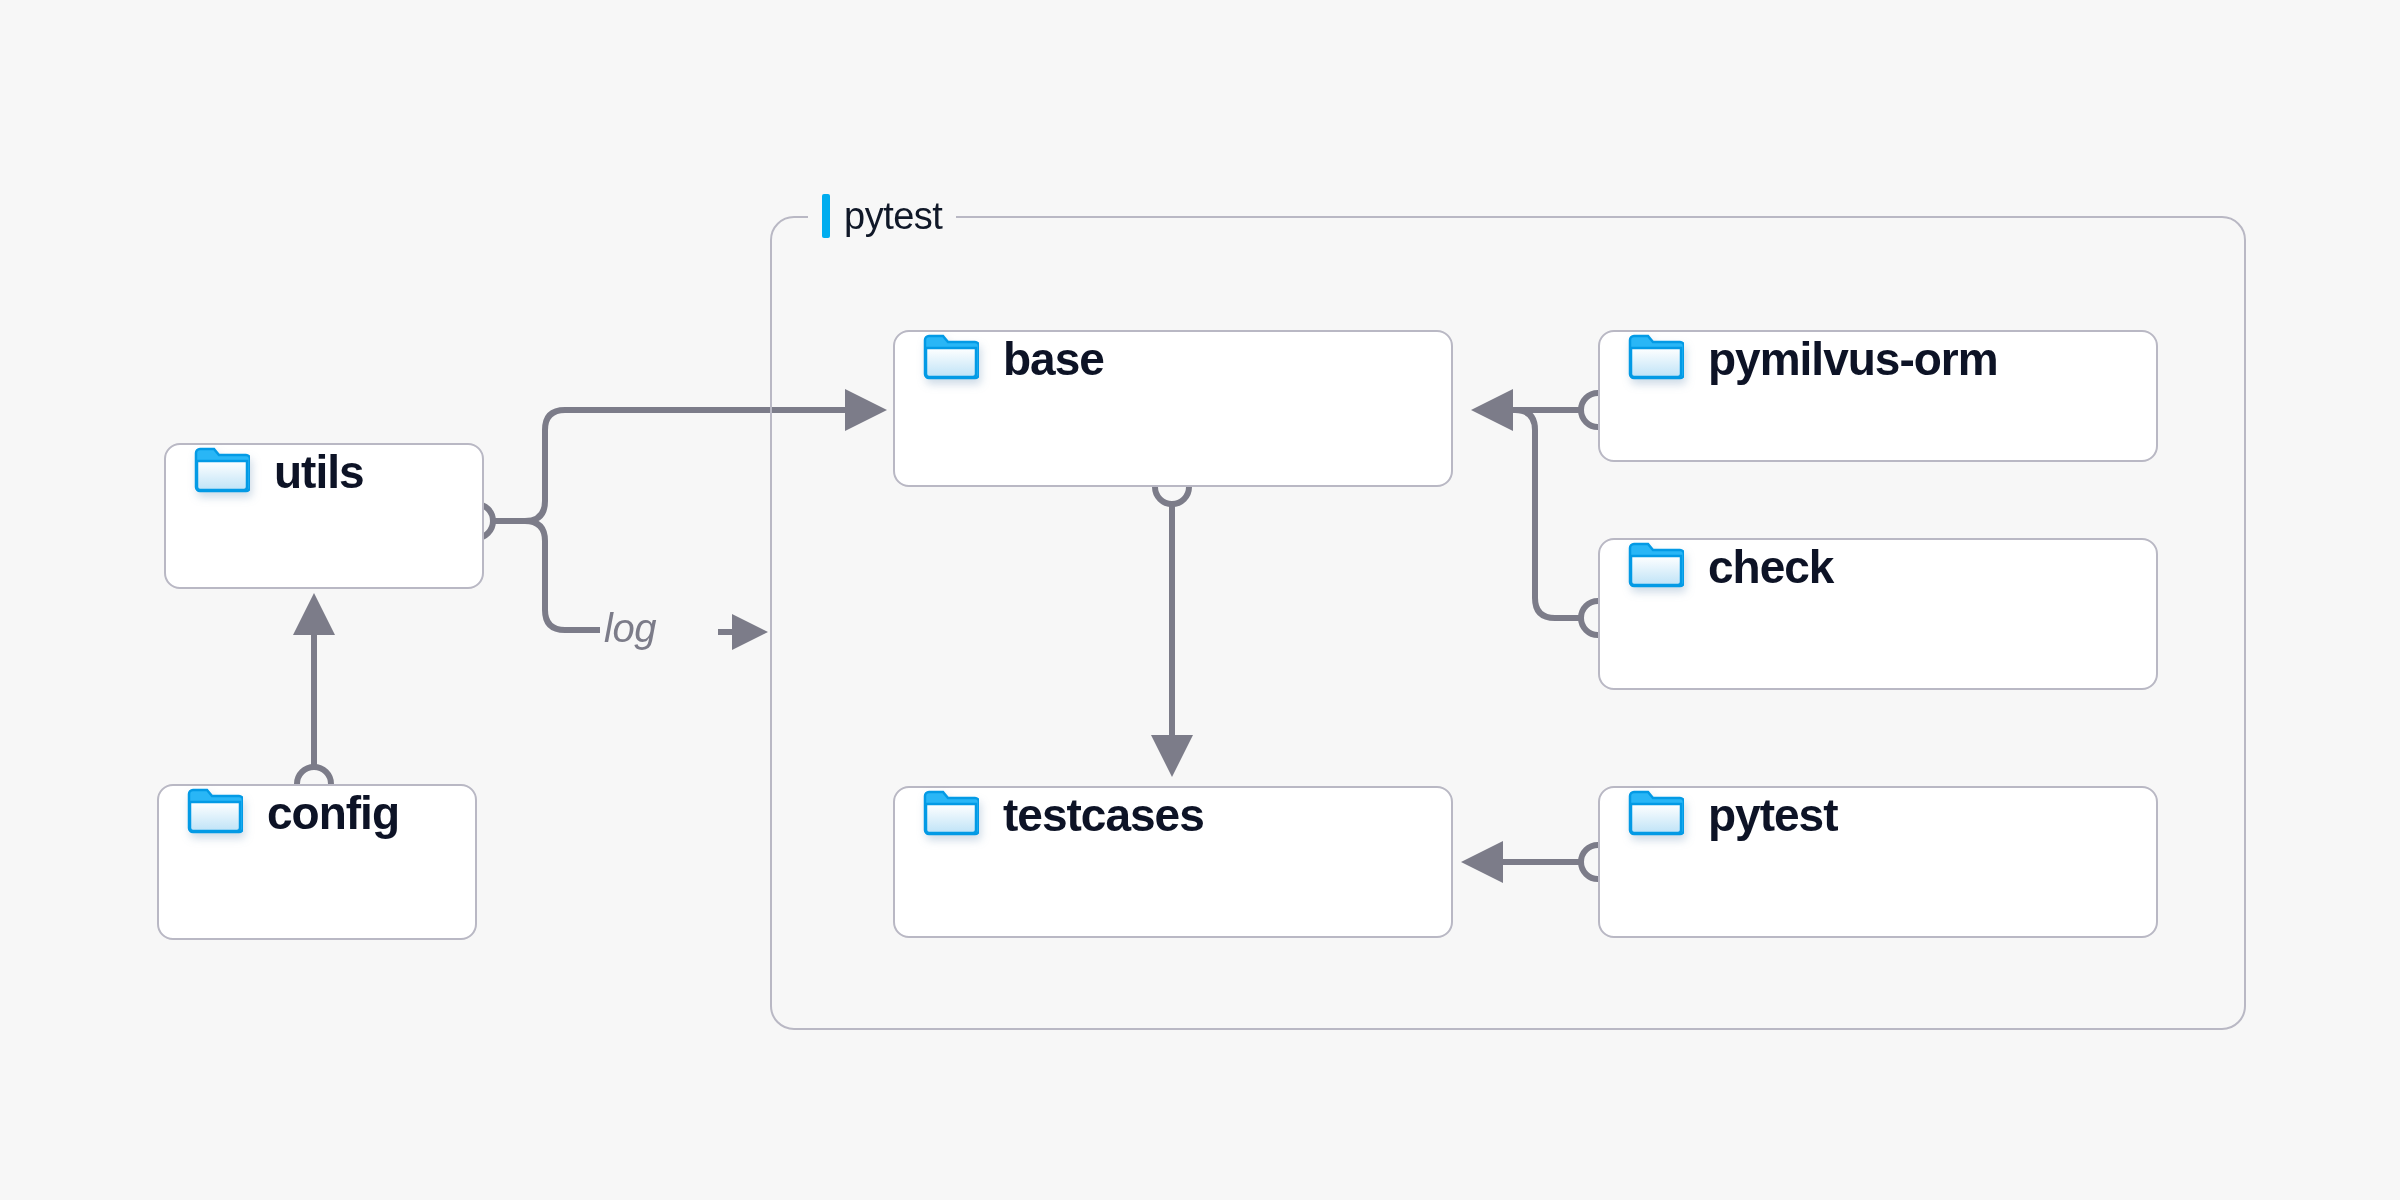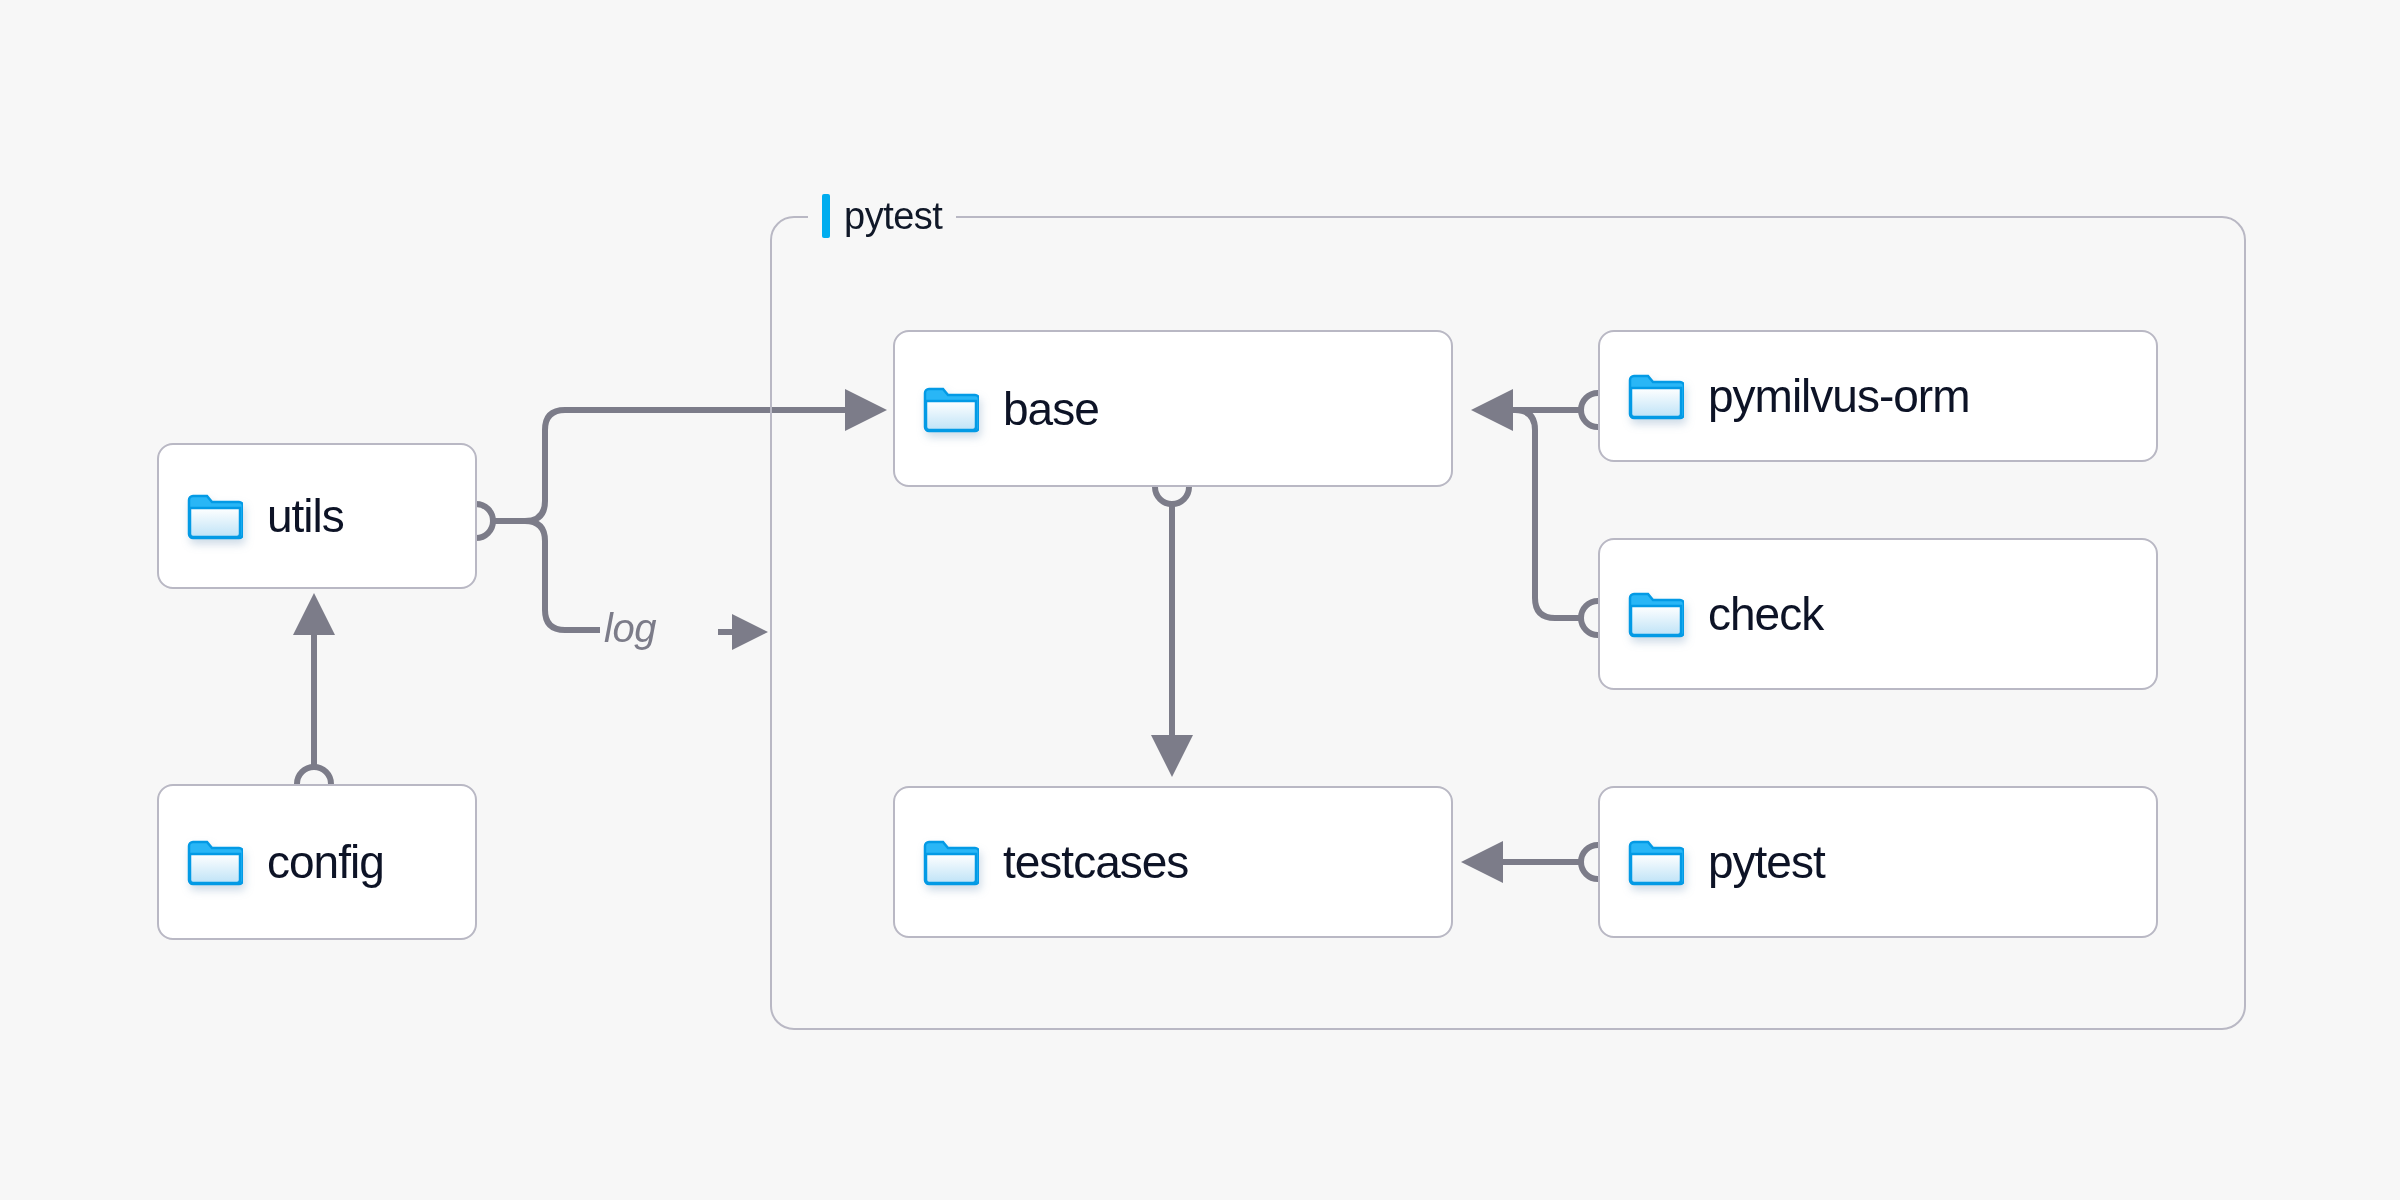--- a/index.html
+++ b/index.html
@@ -35,23 +35,24 @@
   .group-label {
     font-size:38px; color:#101828; letter-spacing:-0.5px;
   }
 
   
   .node {
     position:absolute;
     background:#ffffff;
     border:2px solid #b9b8c4;
     border-radius:16px;
-    display:flex; align-items:center;
+    display:flex; align-items:flex-start;
     padding-left:28px;
     gap:24px;
+    font-weight:bold;
   }
   .node-label {
     font-size:46px;
     color:#0d1326;
     letter-spacing:-1px;
     white-space:nowrap;
   }
 
   
   .folder { width:56px; height:48px; flex:none; filter:drop-shadow(2px 5px 4px rgba(60,110,160,.25)); }
@@ -119,21 +120,21 @@
       <circle cx="1598" cy="862" r="17" fill="#f7f7f7" stroke="#7c7c89" stroke-width="6"></circle>
     </g>
   </svg>
 
   <div class="group-box" style="left:770px; top:216px; width:1476px; height:814px;"></div>
   <div class="group-title" style="left:808px; top:194px;">
     <span class="group-bar"></span>
     <span class="group-label">pytest</span>
   </div>
 
-  <div class="node" style="left:157px; top:443px; width:320px; height:146px;">
+  <div class="node" style="left:164px; top:443px; width:320px; height:146px;">
     <svg class="folder" viewBox="0 0 56 48">
       <path d="M2,8 a4,4 0 0 1 4,-4 h14 l5,6 h27 a4,4 0 0 1 4,4 v28 a4,4 0 0 1 -4,4 H6 a4,4 0 0 1 -4,-4 z" fill="#29b6f6" stroke="#039ae5" stroke-width="2.5"></path>
       <path d="M3,16 h50 v26 a3,3 0 0 1 -3,3 H6 a3,3 0 0 1 -3,-3 z" fill="url(#fgrad)" stroke="#039ae5" stroke-width="2.5"></path>
     </svg>
     <span class="node-label">utils</span>
   </div>
 
   <div class="node" style="left:157px; top:784px; width:320px; height:156px;">
     <svg class="folder" viewBox="0 0 56 48">
       <path d="M2,8 a4,4 0 0 1 4,-4 h14 l5,6 h27 a4,4 0 0 1 4,4 v28 a4,4 0 0 1 -4,4 H6 a4,4 0 0 1 -4,-4 z" fill="#29b6f6" stroke="#039ae5" stroke-width="2.5"></path>

